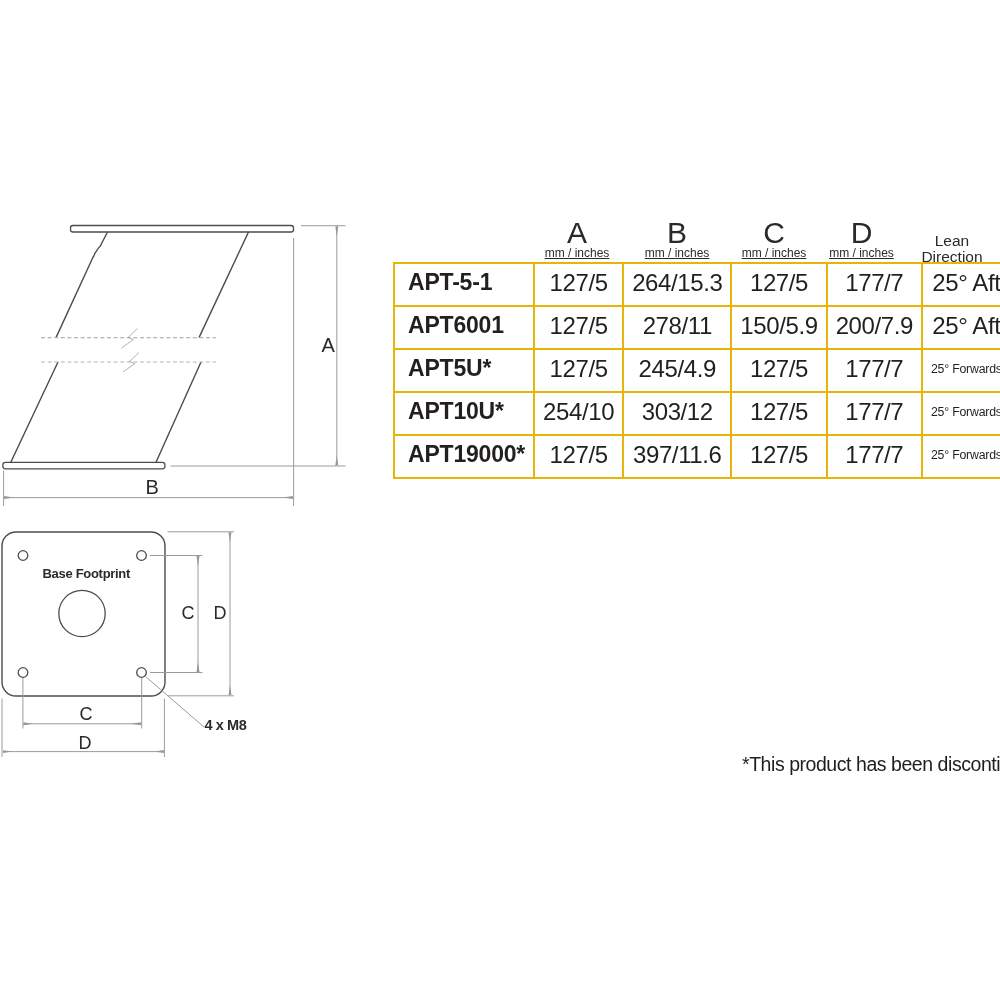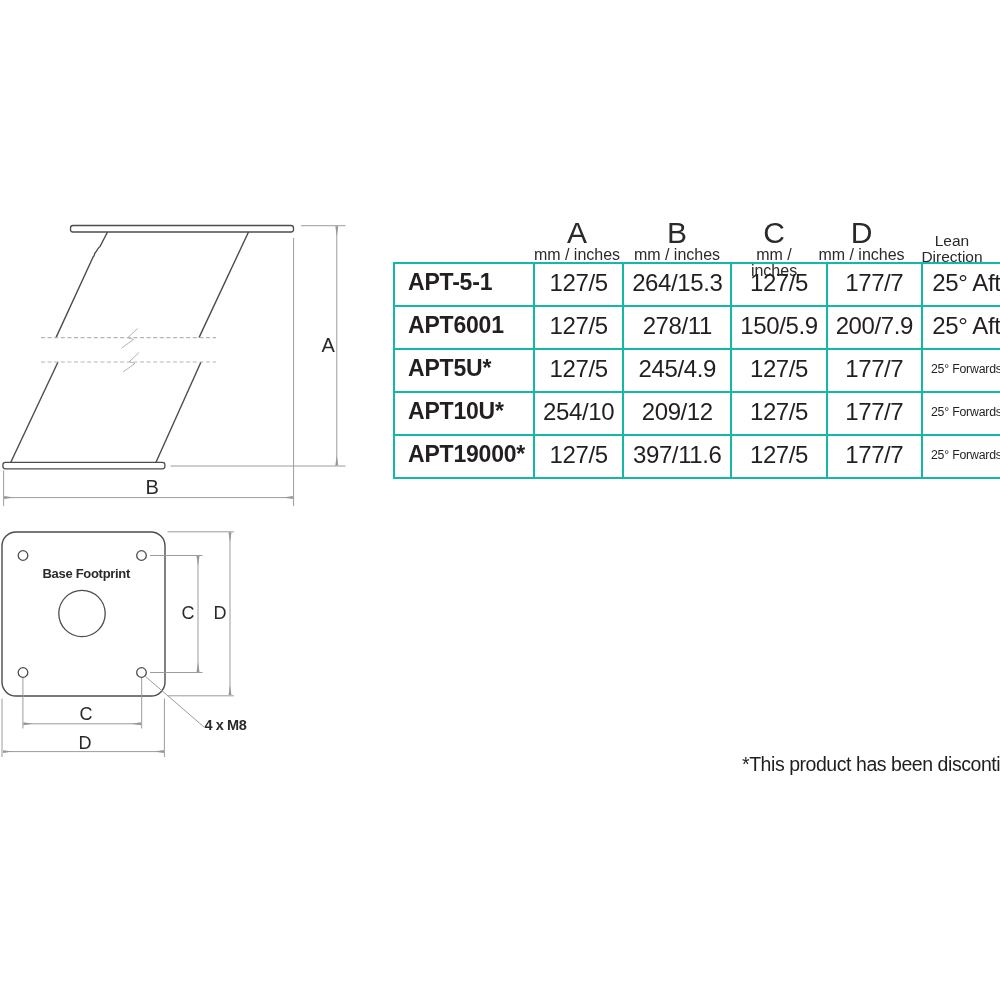--- a/index.html
+++ b/index.html
@@ -2,23 +2,23 @@
 <html><head>
 <meta charset="utf-8">
 <style>
   html,body{margin:0;padding:0;background:#fff;}
   *{box-sizing:border-box;}
   #page{position:relative;width:1000px;height:1000px;background:#fff;overflow:hidden;
         font-family:"Liberation Sans", sans-serif;color:#231f20;}
   svg{position:absolute;left:0;top:0;}
   .hdr{position:absolute;text-align:center;color:#2a2a2a;}
   .hl{font-size:30px;line-height:1;}
-  .hs{font-size:16px;line-height:1;margin-top:-1px;}
+  .hs{font-size:12px;line-height:1;margin-top:-1px;text-decoration:underline;}
   table{position:absolute;left:393px;top:261.5px;border-collapse:collapse;table-layout:fixed;}
-  td{border:2px solid #14b8a6;padding:8px;text-align:center;font-size:24px;
+  td{border:2px solid #eab308;padding:8px;text-align:center;font-size:24px;
      letter-spacing:-0.4px;height:39.3px;white-space:nowrap;padding-top:5px;margin-left:40px;}
   td.n{text-align:left;padding-left:13px;font-weight:bold;font-size:23px;letter-spacing:-0.2px;}
   td.f{font-size:12.3px;letter-spacing:-0.2px;}
 </style>
 </head>
 <body>
 <div id="page">
 
 <svg width="1000" height="1000" viewBox="0 0 1000 1000">
   <defs>
@@ -166,21 +166,21 @@
           <td class="n">APT5U*</td>
           <td>127/5</td>
           <td>245/4.9</td>
           <td>127/5</td>
           <td>177/7</td>
           <td class="f">25° Forwards</td>
         </tr>
   <tr>
           <td class="n">APT10U*</td>
           <td>254/10</td>
-          <td>209/12</td>
+          <td>303/12</td>
           <td>127/5</td>
           <td>177/7</td>
           <td class="f">25° Forwards</td>
         </tr>
   <tr>
           <td class="n">APT19000*</td>
           <td>127/5</td>
           <td>397/11.6</td>
           <td>127/5</td>
           <td>177/7</td>

